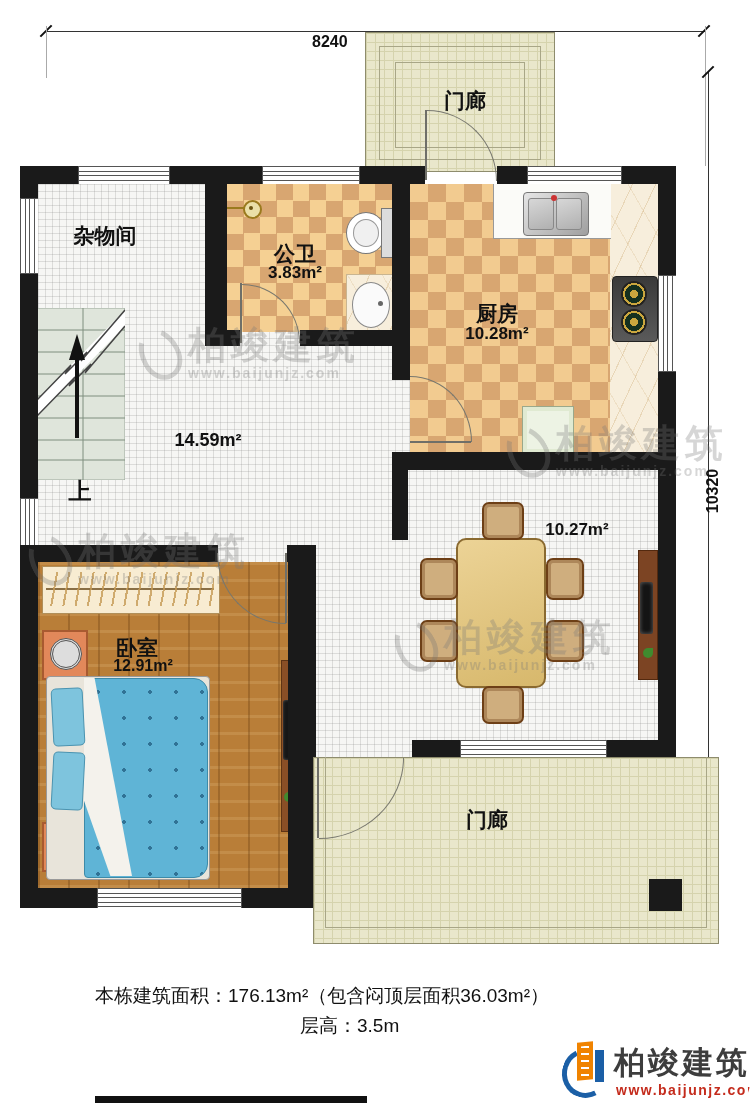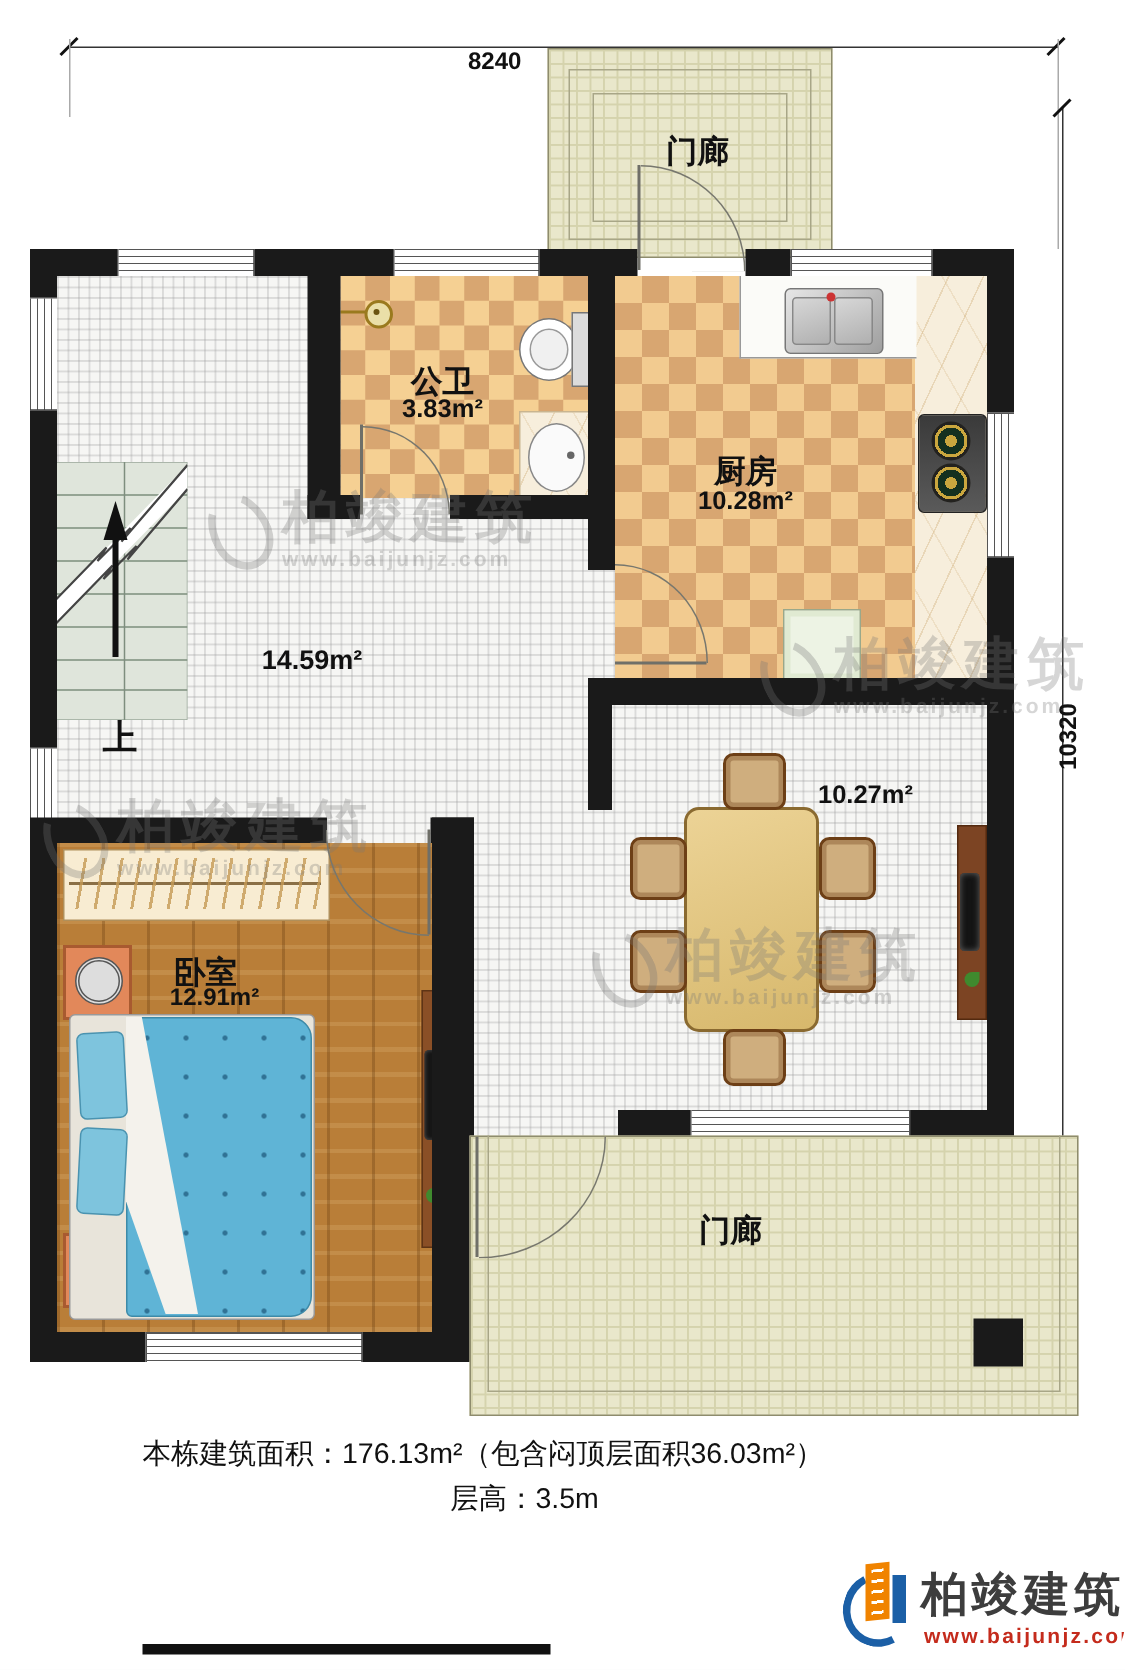--- a/index.html
+++ b/index.html
@@ -45,21 +45,21 @@
   .ext{position:absolute;background:#aaa;}
   
   .chair{position:absolute;background:#cfae7e;border:2px solid #6d3f16;border-radius:7px;box-shadow:inset 0 0 0 3px rgba(109,63,22,.35);}
   .burner{position:absolute;width:26px;height:26px;border-radius:50%;
     background:radial-gradient(circle,#caa63e 0 4px,#14301f 4px 9px,#caa63e 9px 11px,#23221f 11px);}
   .wm{position:absolute;display:flex;align-items:center;gap:8px;color:rgba(118,118,118,.30);pointer-events:none;}
   .wm-glyph{width:30px;height:44px;border:5px solid currentColor;border-top-color:transparent;
     border-radius:50%/55% 55% 45% 45%;transform:rotate(-28deg);}
   .wm-cn{font-size:38px;font-weight:bold;letter-spacing:5px;line-height:1;}
   .wm-url{font-size:14px;font-weight:bold;letter-spacing:2px;line-height:1;margin-top:4px;}
-  .info-line{position:absolute;font-size:19px;color:#111;white-space:nowrap;}
+  .info-line{position:absolute;font-size:19px;color:#111;white-space:nowrap;margin-top:27px;}
   .plant{position:absolute;width:10px;height:10px;border-radius:50% 0 50% 50%;background:#3f8a2e;}
 </style>
 </head>
 <body>
 
 <div id="plan">
 
   <div class="dim-line" style="left:46px;top:31px;width:660px;height:1px;"></div>
   <div class="tick" style="left:38px;top:30px;"></div>
   <div class="tick" style="left:696px;top:30px;"></div>
@@ -195,20 +195,21 @@
   <div class="door-leaf" style="left:285px;top:553px;width:2px;height:70px;"></div>
   <div class="arc arc-bl" style="left:217px;top:553px;width:68px;height:70px;"></div>
 
   <div class="porch" style="left:313px;top:757px;width:404px;height:185px;"></div>
   <div class="porch-inner" style="left:325px;top:757px;width:380px;height:170px;border-top:none;"></div>
   <div class="wall" style="left:649px;top:879px;width:33px;height:32px;"></div>
   <div class="door-leaf" style="left:317px;top:758px;width:2px;height:80px;"></div>
   <div class="arc arc-br" style="left:319px;top:758px;width:84px;height:80px;"></div>
   <div class="room-label" style="left:442px;top:806px;width:90px;">门廊</div>
 
+  <div class="room-label" style="left:40px;top:222px;width:130px;">杂物间</div>
   <div class="room-label" style="left:250px;top:240px;width:90px;">公卫</div>
   <div class="area-label" style="left:250px;top:263px;width:90px;">3.83m²</div>
   <div class="room-label" style="left:452px;top:300px;width:90px;">厨房</div>
   <div class="area-label" style="left:452px;top:324px;width:90px;">10.28m²</div>
   <div class="area-label" style="left:160px;top:430px;width:96px;font-size:18px;">14.59m²</div>
   <div class="area-label" style="left:512px;top:520px;width:130px;">10.27m²</div>
   <div class="room-label" style="left:98px;top:634px;width:78px;color:#111;">卧室</div>
   <div class="area-label" style="left:98px;top:657px;width:90px;font-size:16px;">12.91m²</div>
 
   <div class="wm" style="left:140px;top:326px;">

